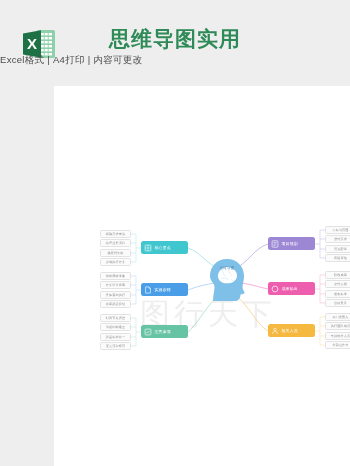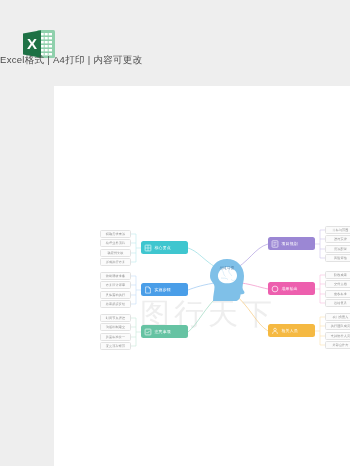--- a/index.html
+++ b/index.html
@@ -83,20 +83,21 @@
       </g>
       <g stroke="#8fd0ac" stroke-width="0.9">
         <line x1="25.2" y1="9" x2="25.2" y2="31.4"></line>
         <line x1="29.2" y1="9" x2="29.2" y2="31.4"></line>
       </g>
       <path d="M4 9.6 L22 6.2 L22 33.8 L4 30.4 Z" fill="#1e7145"></path>
       <text x="13" y="25" font-size="15" font-weight="bold" fill="#ffffff" text-anchor="middle" font-family="Liberation Sans, sans-serif">X</text>
     </svg>
   </div>
 
+  <div class="title">思维导图实用</div>
   <div class="subtitle">Excel格式 | A4打印 | 内容可更改</div>
 </div>
 
 <div class="sheet">
 
   <div class="watermark">图行天下</div>
 
   <div class="map">
 
     <svg class="links" viewBox="0 0 308 380">

